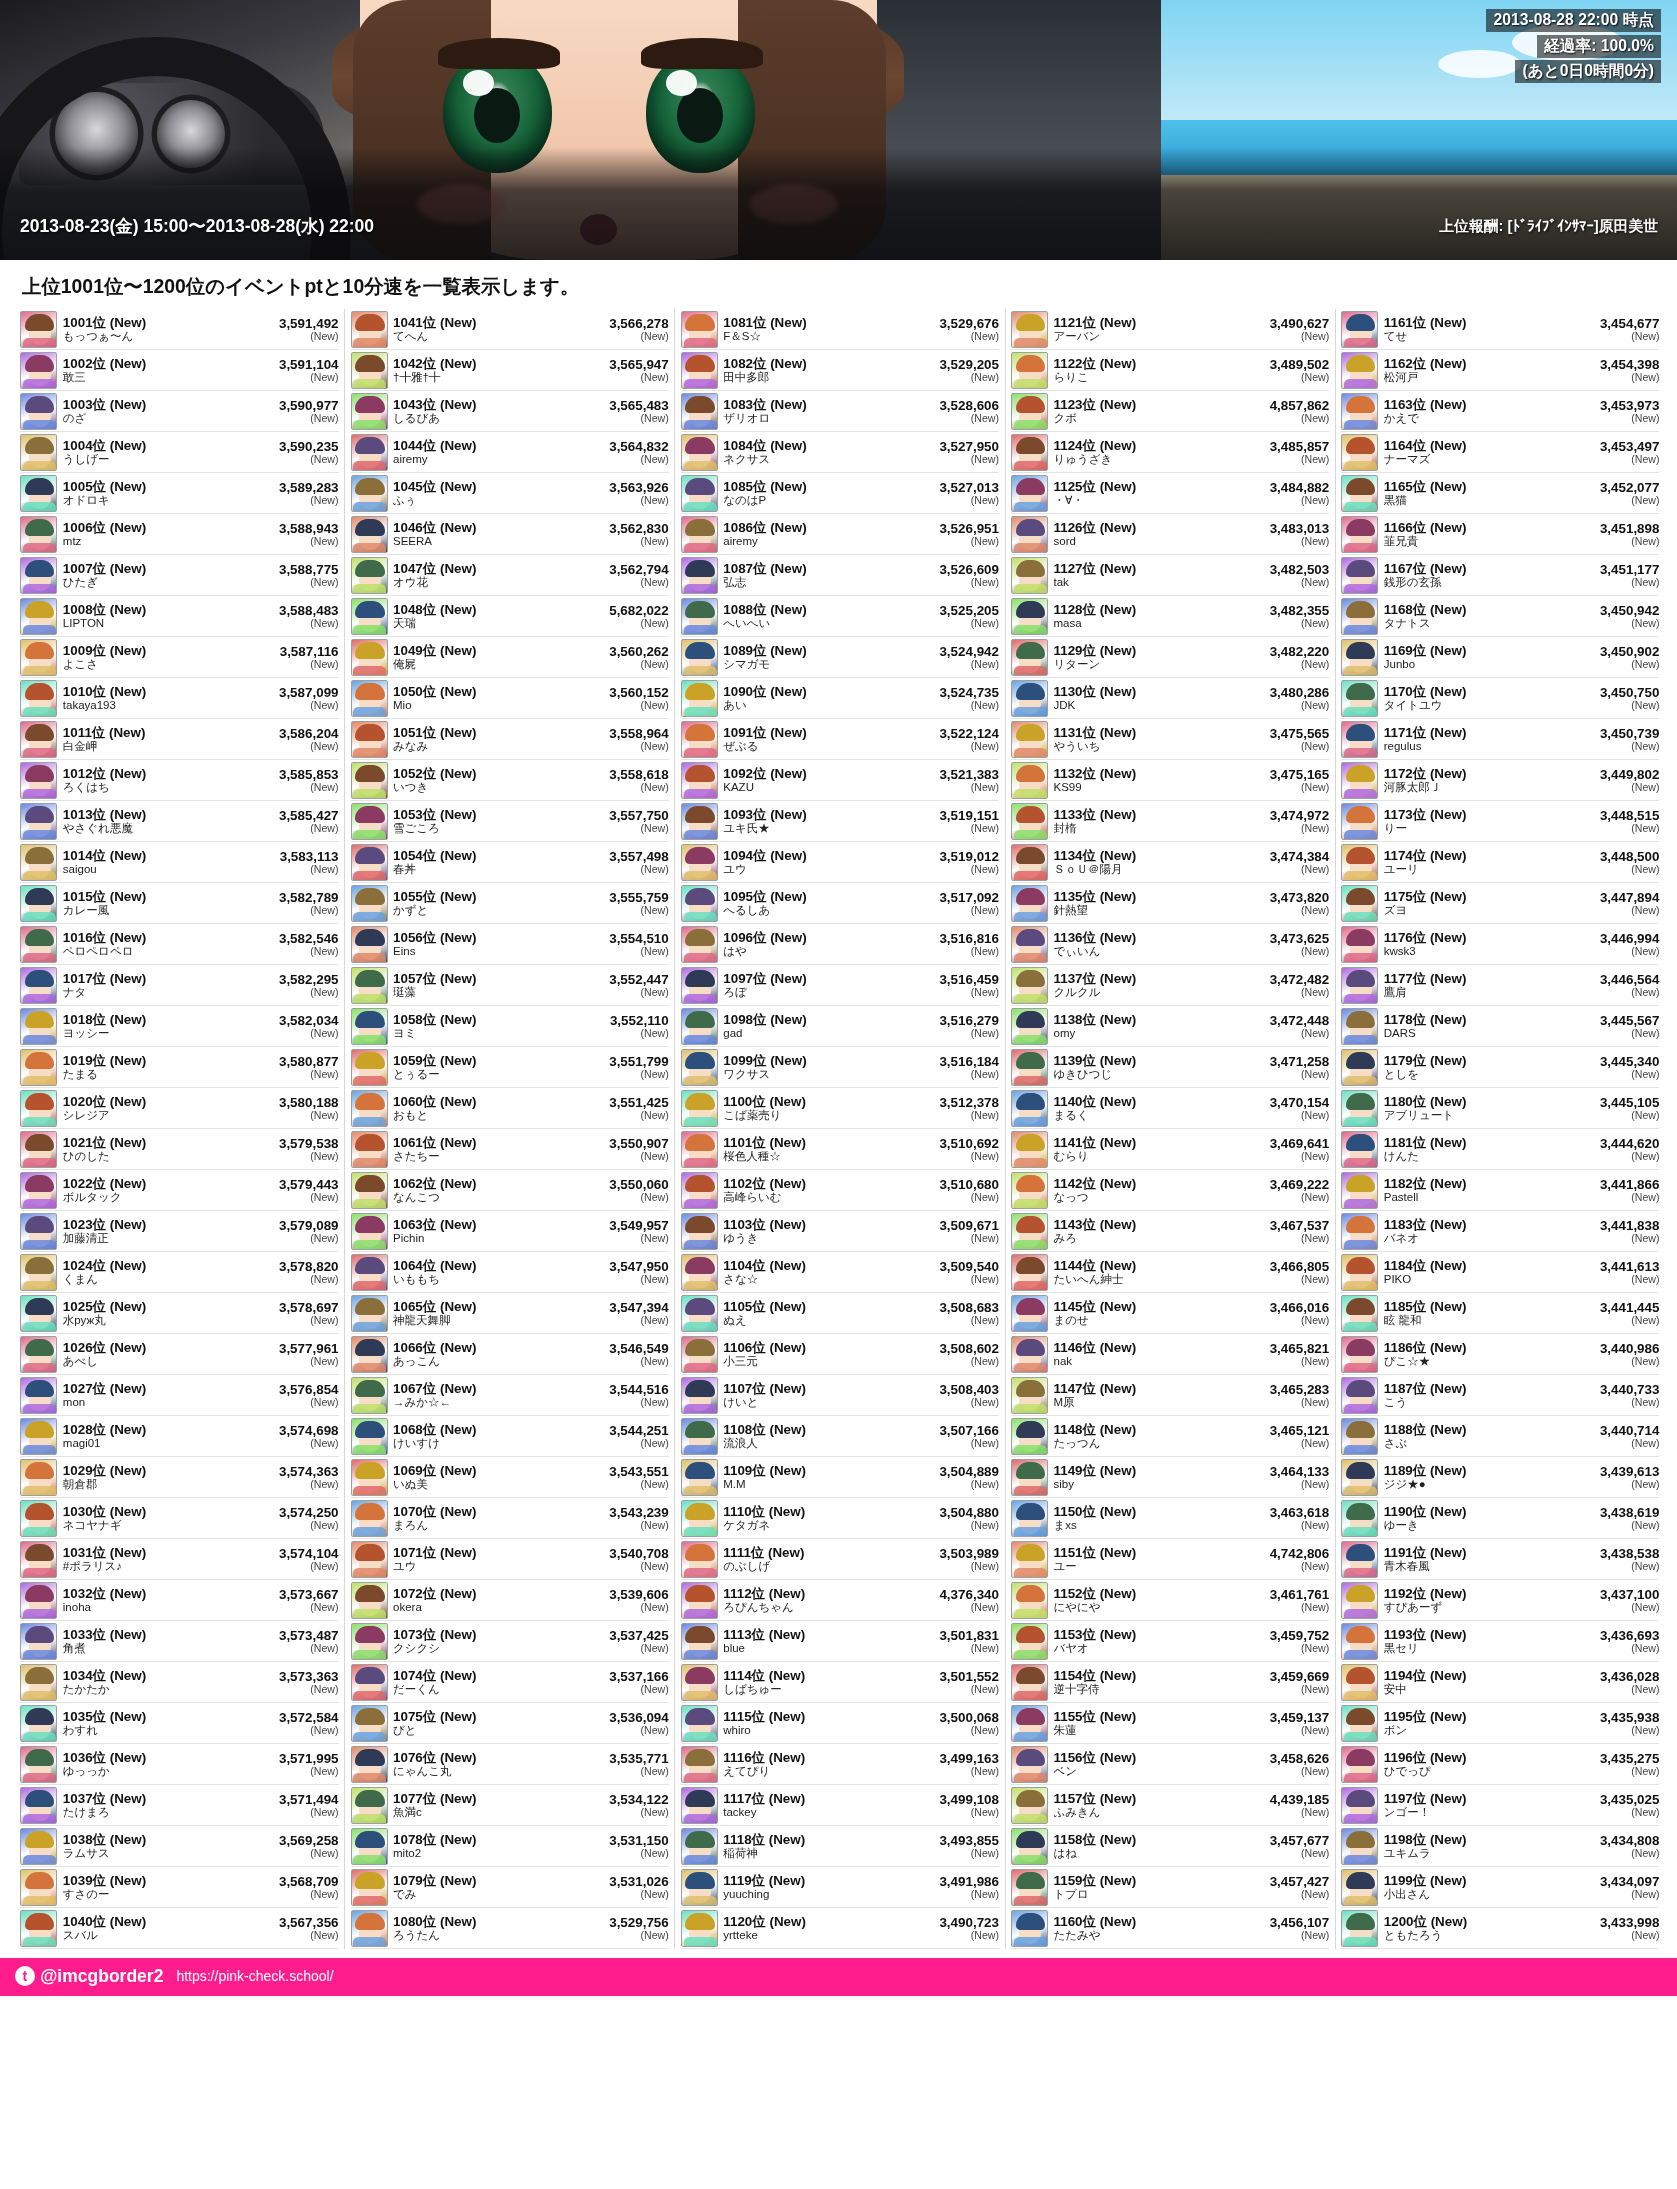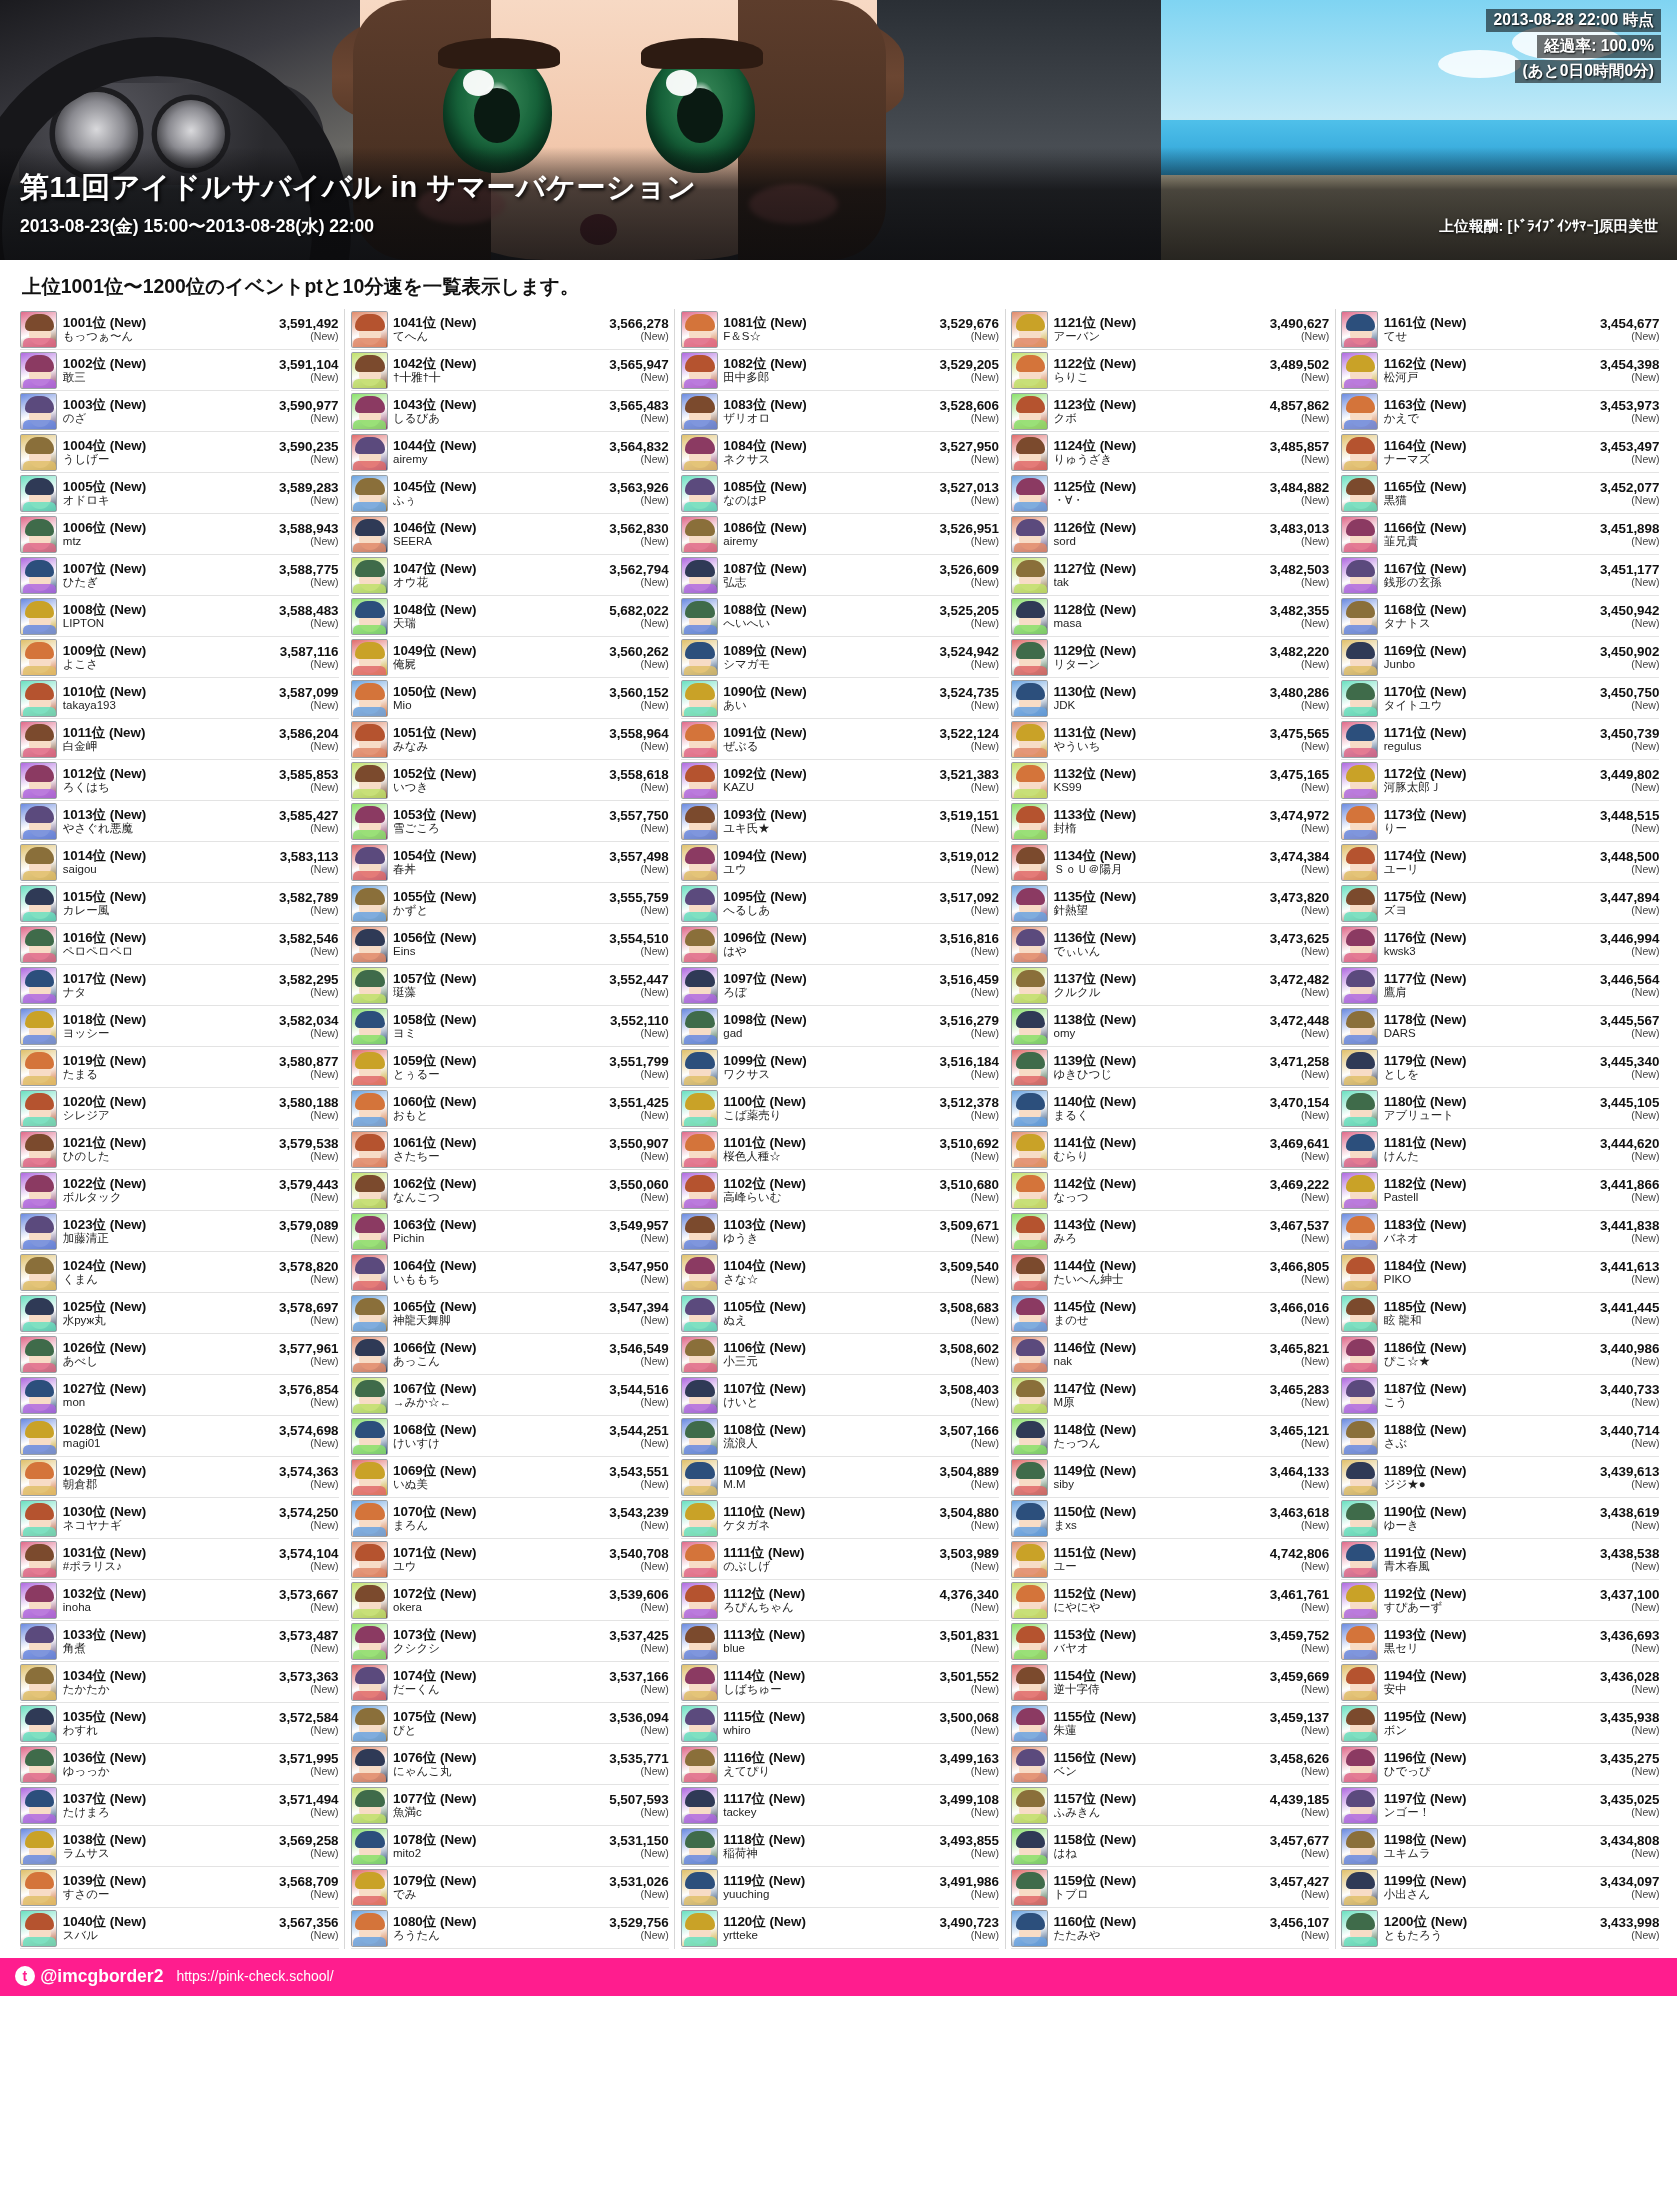--- a/index.html
+++ b/index.html
@@ -279,21 +279,20 @@
   </div>
 
   <div class="hdr-shade"></div>
 
   <div class="hdr-clock">
     <div>2013-08-28 22:00 時点</div><br>
     <div>経過率: 100.0%</div><br>
     <div>(あと0日0時間0分)</div>
   </div>
 
-  <div class="hdr-title">第11回アイドルサバイバル in サマーバケーション</div>
   <div class="hdr-period">2013-08-23(金) 15:00〜2013-08-28(水) 22:00</div>
   <div class="hdr-reward">
     <span class="rw-label">上位報酬:</span>
     <span>[ﾄﾞﾗｲﾌﾞｲﾝｻﾏｰ]原田美世</span>
   </div>
 </div>
 
 <div class="subtitle">上位1001位〜1200位のイベントptと10分速を一覧表示します。</div>
 
 <div class="grid" id="grid">
@@ -1444,21 +1443,21 @@
         <div class="avatar" style="background: linear-gradient(160deg, rgb(192, 224, 106) 0%, rgb(255, 255, 255) 55%, rgb(63, 107, 74) 100%);">
           <div class="face"></div>
           <div class="hair" style="background:#3f6b4a"></div>
           <div class="body" style="background:#c0e06a"></div>
         </div>
         <div class="rowmid">
           <div class="rank">1077位 (New)</div>
           <div class="name">魚満c</div>
         </div>
         <div class="rowright">
-          <div class="pt">5,507,593</div>
+          <div class="pt">3,534,122</div>
           <div class="spd">(New)</div>
         </div>
       </div>
       <div class="row">
         <div class="avatar" style="background: linear-gradient(160deg, rgb(138, 224, 106) 0%, rgb(255, 255, 255) 55%, rgb(44, 79, 124) 100%);">
           <div class="face"></div>
           <div class="hair" style="background:#2c4f7c"></div>
           <div class="body" style="background:#8ae06a"></div>
         </div>
         <div class="rowmid">

